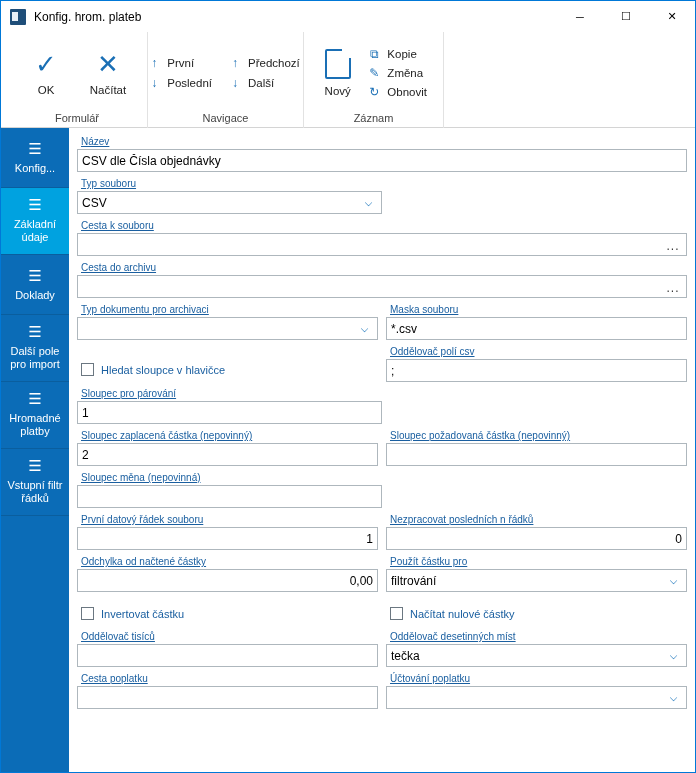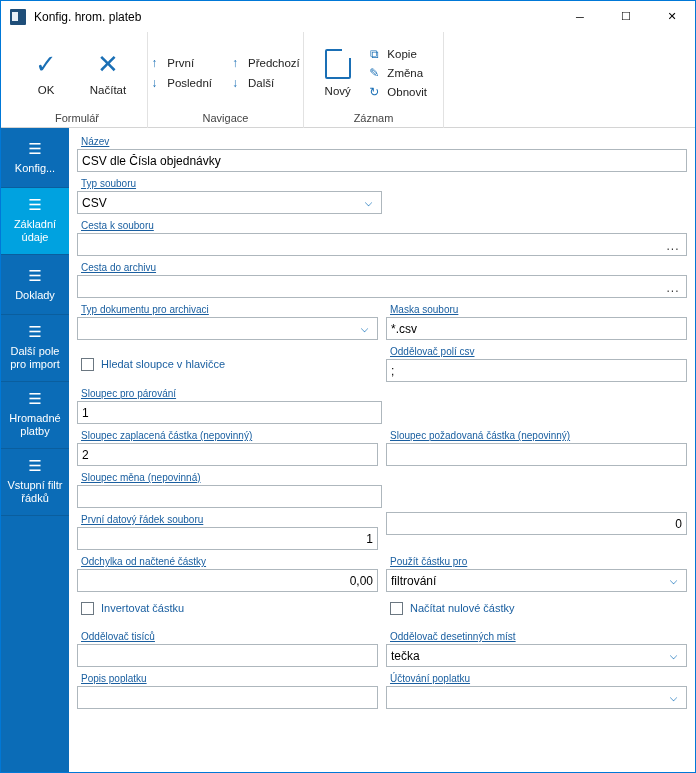--- a/index.html
+++ b/index.html
@@ -160,21 +160,21 @@
     display: flex; align-items: center; justify-content: center;
     color: #0b6cb7; font-size: 10px;
   }
   .inp .ell {
     width: 18px; min-width: 18px; height: 21px;
     display: flex; align-items: flex-end; justify-content: center;
     color: #333; font-size: 12px; letter-spacing: 1px;
     padding-bottom: 2px;
   }
   .chkrow {
-    display: flex; align-items: flex-start; gap: 7px;
+    display: flex; align-items: center; gap: 7px;
     height: 23px; margin-top: 14px; margin-bottom: 4px;
     padding-left: 4px;
   }
   .chk {
     width: 13px; height: 13px;
     border: 1px solid #6b7781; background: #fff;
   }
   .chk-lb { font-size: 11px; color: #1a5fa0; }
   .half-wrap { width: 50%; }
 </style>
@@ -383,20 +383,21 @@
       </div>
 
       <div class="row">
         <div class="fld half">
           <span class="lbl">První datový řádek souboru</span>
           <div class="inp">
             <span class="txt right">1</span>
           </div>
         </div>
         <div class="fld half">
+          <span class="lbl">Nezpracovat posledních n řádků</span>
           <div class="inp">
             <span class="txt right">0</span>
           </div>
         </div>
       </div>
 
       <div class="row">
         <div class="fld half">
           <span class="lbl">Odchylka od načtené částky</span>
           <div class="inp">
@@ -438,21 +439,21 @@
           <span class="lbl">Oddělovač desetinných míst</span>
           <div class="inp">
             <span class="txt">tečka</span>
             <span class="drop">⌵</span>
           </div>
         </div>
       </div>
 
       <div class="row">
         <div class="fld half">
-          <span class="lbl">Popis poplatku</span>
+          <span class="lbl">Cesta poplatku</span>
           <div class="inp">
             <span class="txt"></span>
           </div>
         </div>
         <div class="fld half">
           <span class="lbl">Účtování poplatku</span>
           <div class="inp">
             <span class="txt"></span>
             <span class="drop">⌵</span>
           </div>

